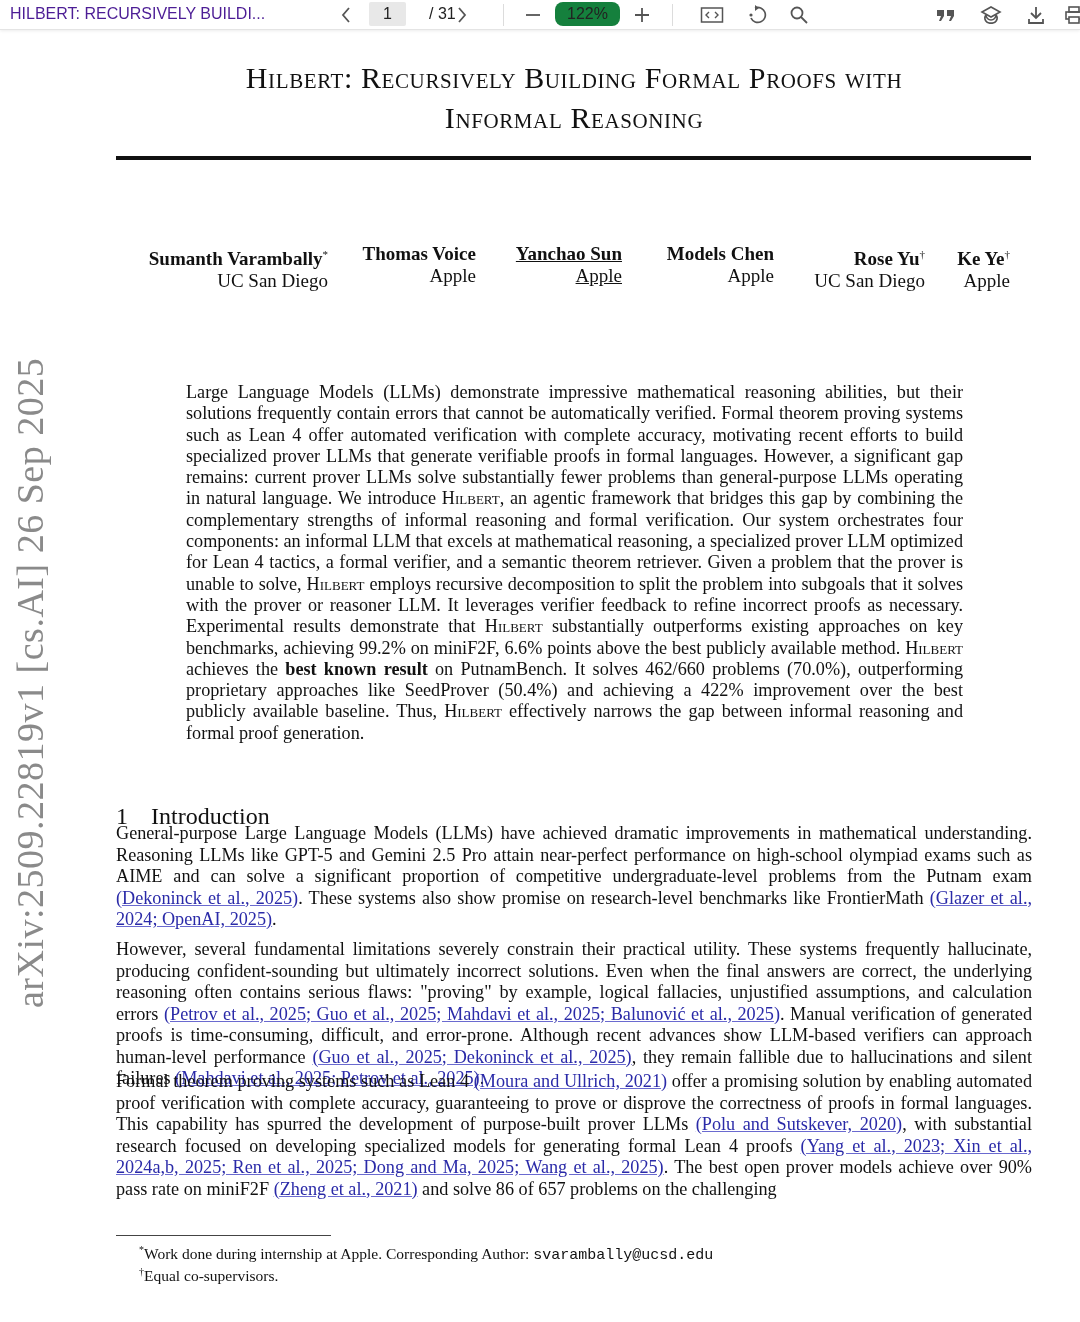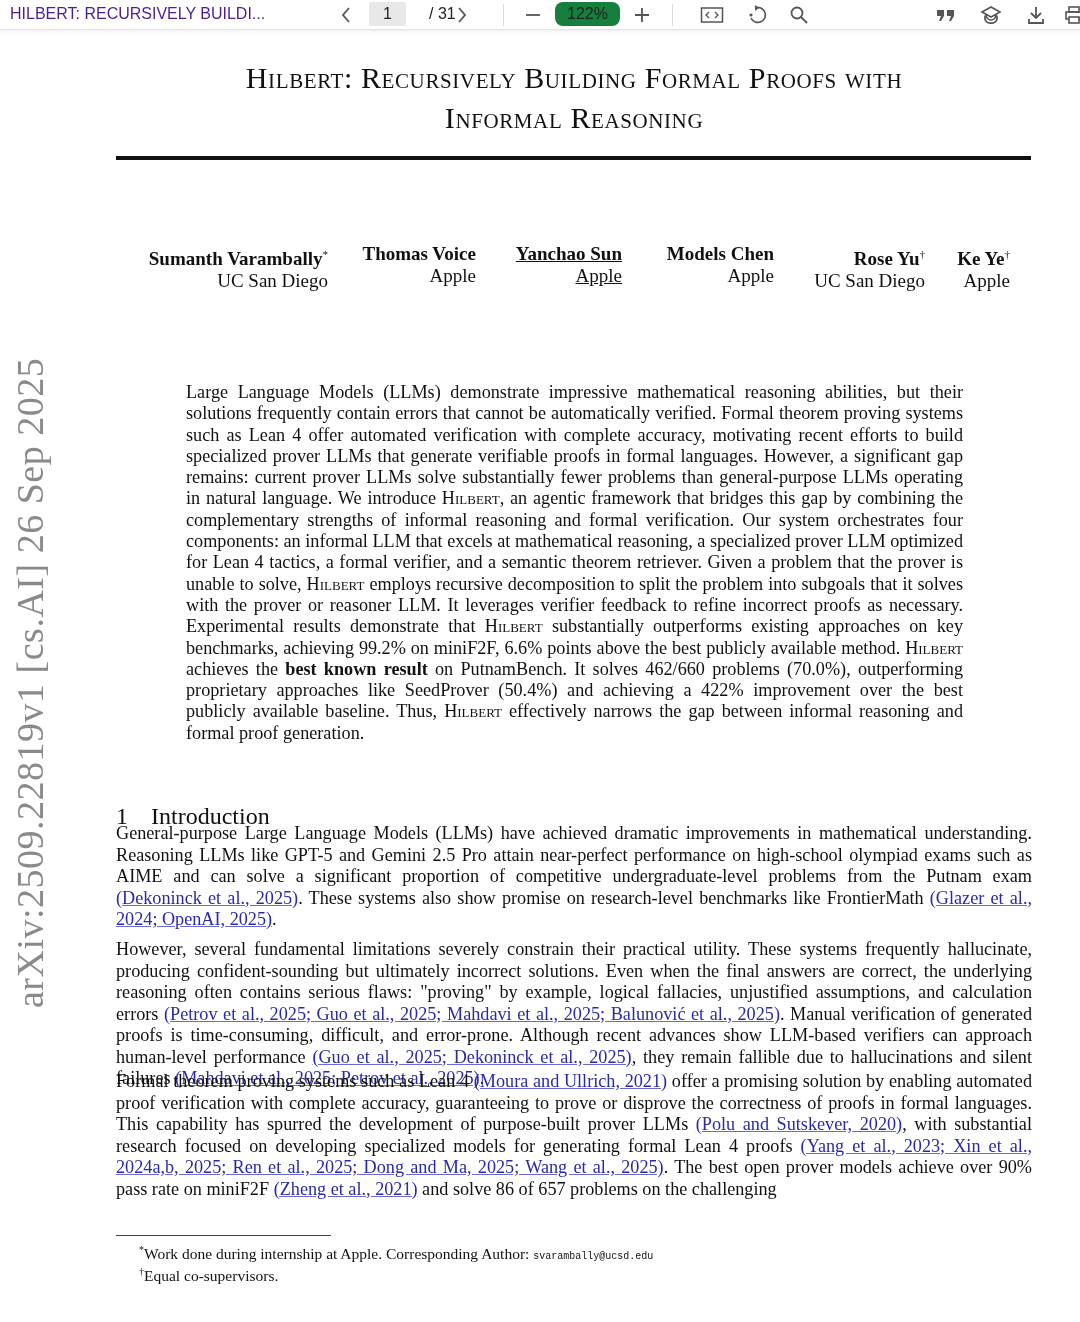--- a/index.html
+++ b/index.html
@@ -55,21 +55,21 @@
   .p1 { top: 793px; }
   .p2 { top: 909px; }
   .p3 { top: 1041px; }
   .cite { color: #2a2aa8; text-decoration: underline; text-decoration-color: #6a6ad0; cursor: pointer; }
 
   .fn-rule { position: absolute; left: 116px; top: 1205px; width: 215px; height: 1px; background: #444; }
   .footnote { position: absolute; left: 139px; font-size: 15.5px; line-height: 20px; }
   .fn1 { top: 1210px; }
   .fn2 { top: 1232px; }
   .footnote sup { font-size: 10px; }
-  .mono { font-family: "Liberation Mono", monospace; font-size: 10px; }
+  .mono { font-family: "Liberation Mono", monospace; font-size: 15px; }
 </style>
 </head>
 <body>
 
 <div class="toolbar">
   <span class="doc-title">HILBERT: RECURSIVELY BUILDI...</span>
 
   <div class="tb-btn" style="left:336px;width:20px;">
     <svg width="12" height="18" viewBox="0 0 12 18">
         <path d="M9 2 L3 9 L9 16" stroke="#555" stroke-width="1.8" fill="none"></path>

